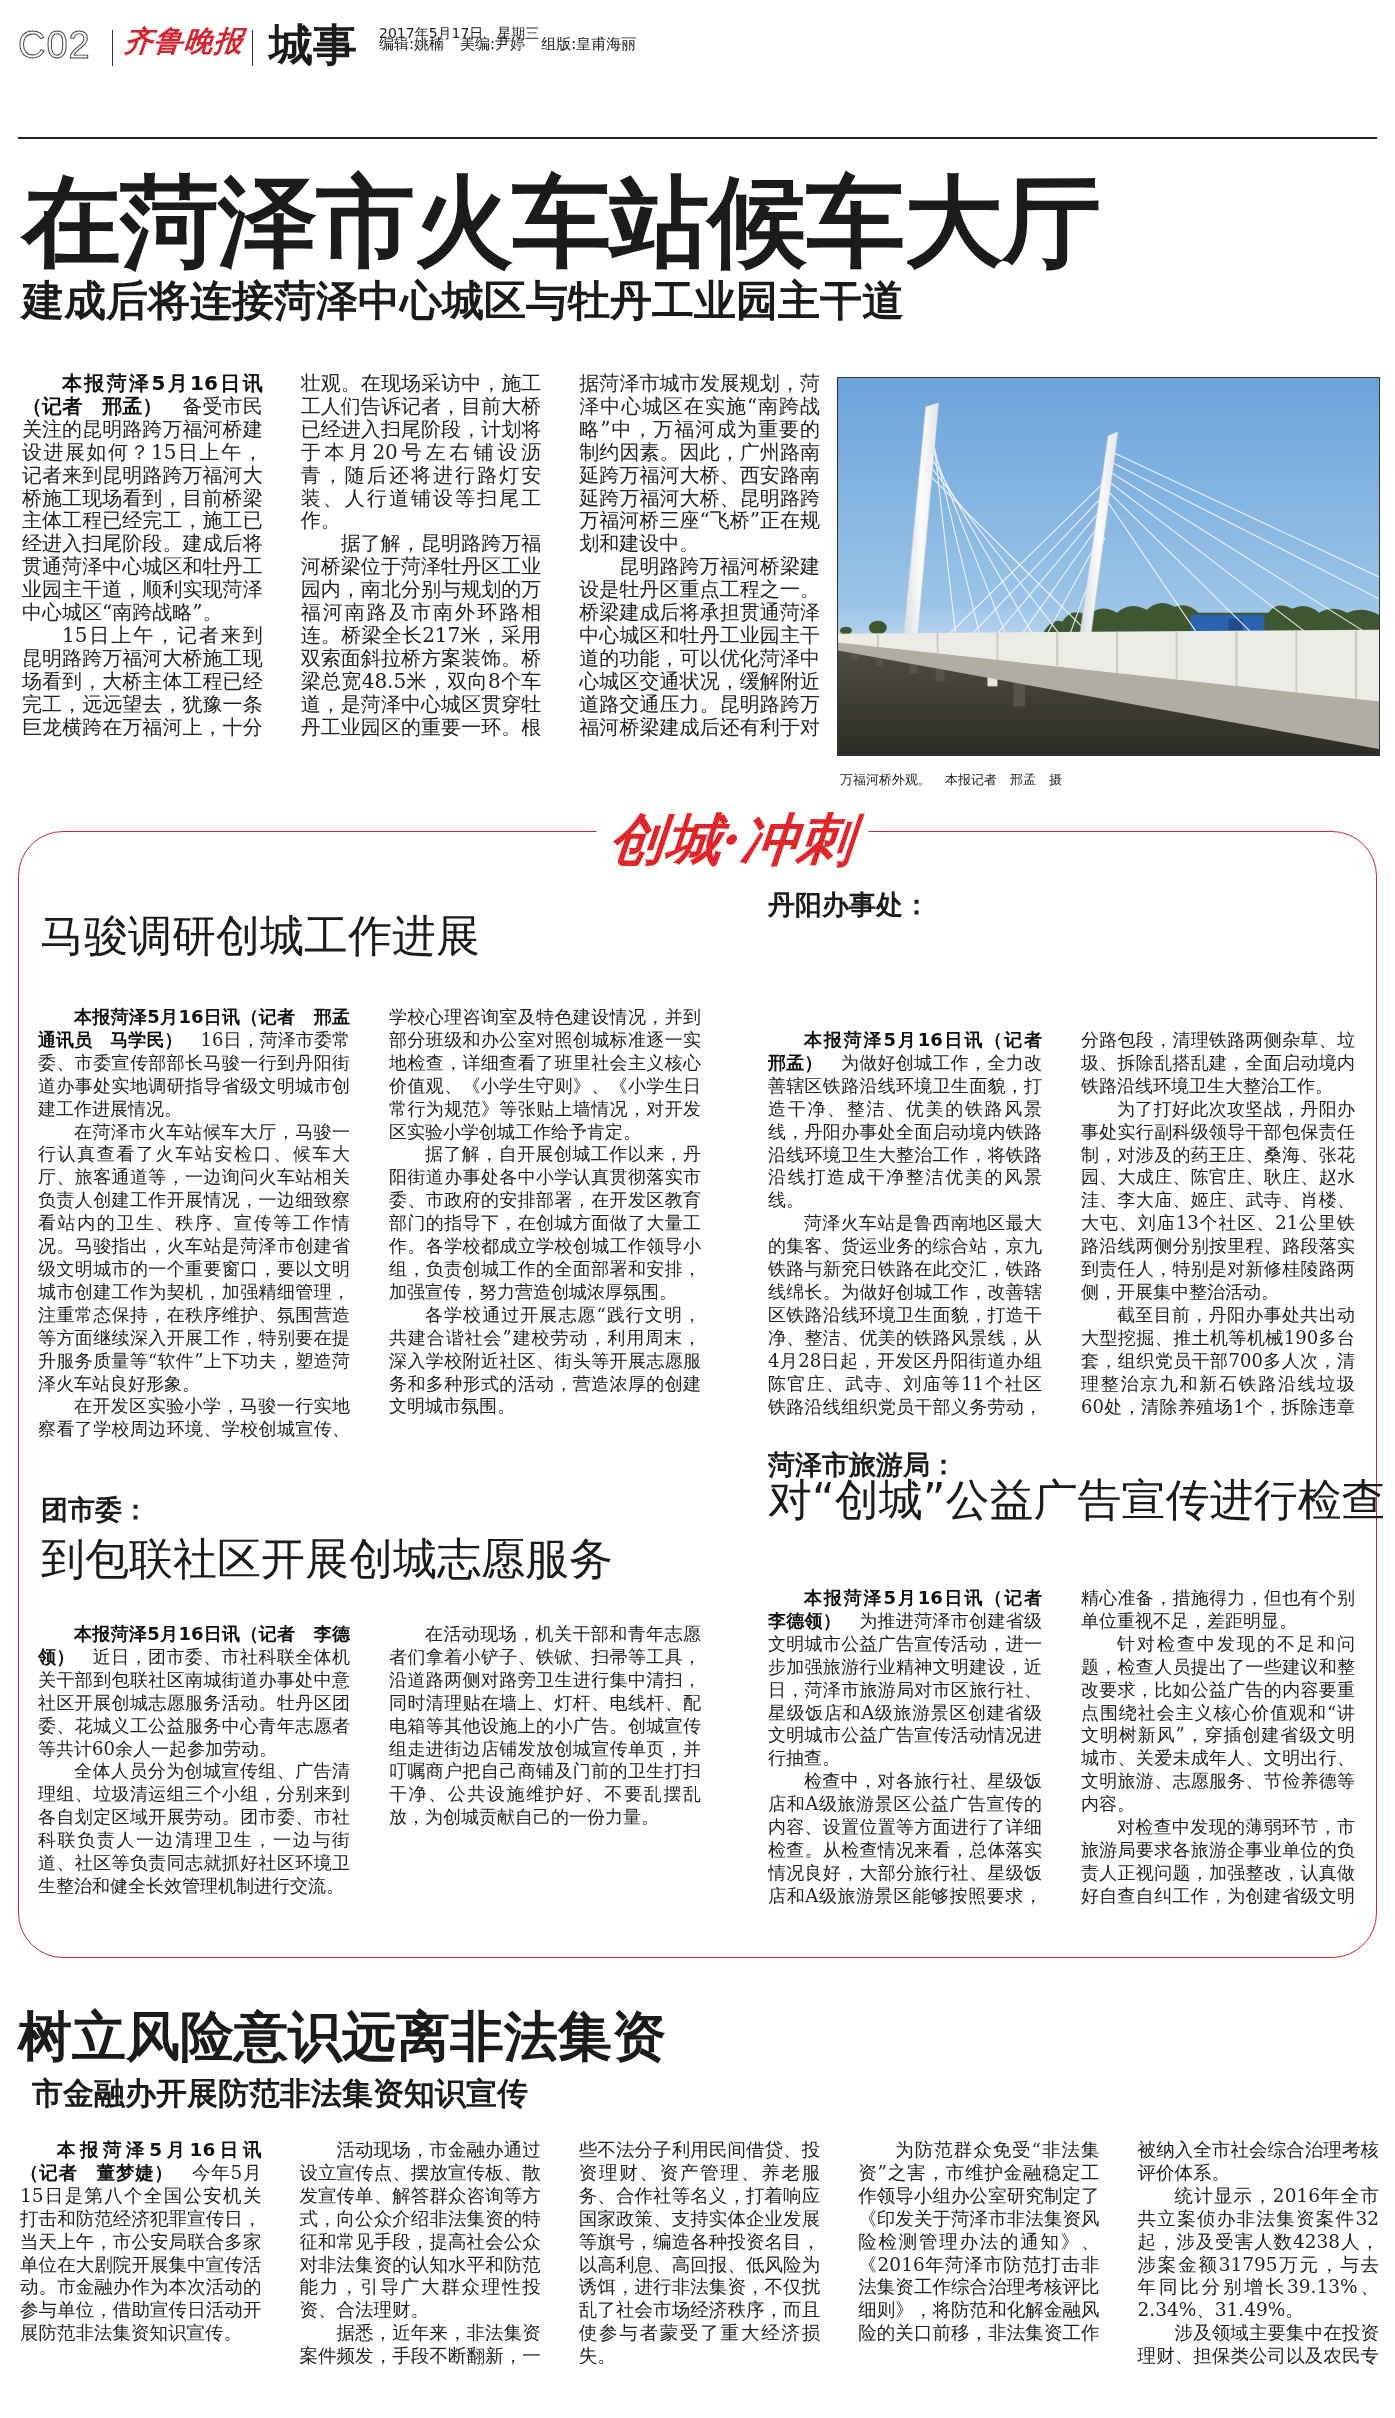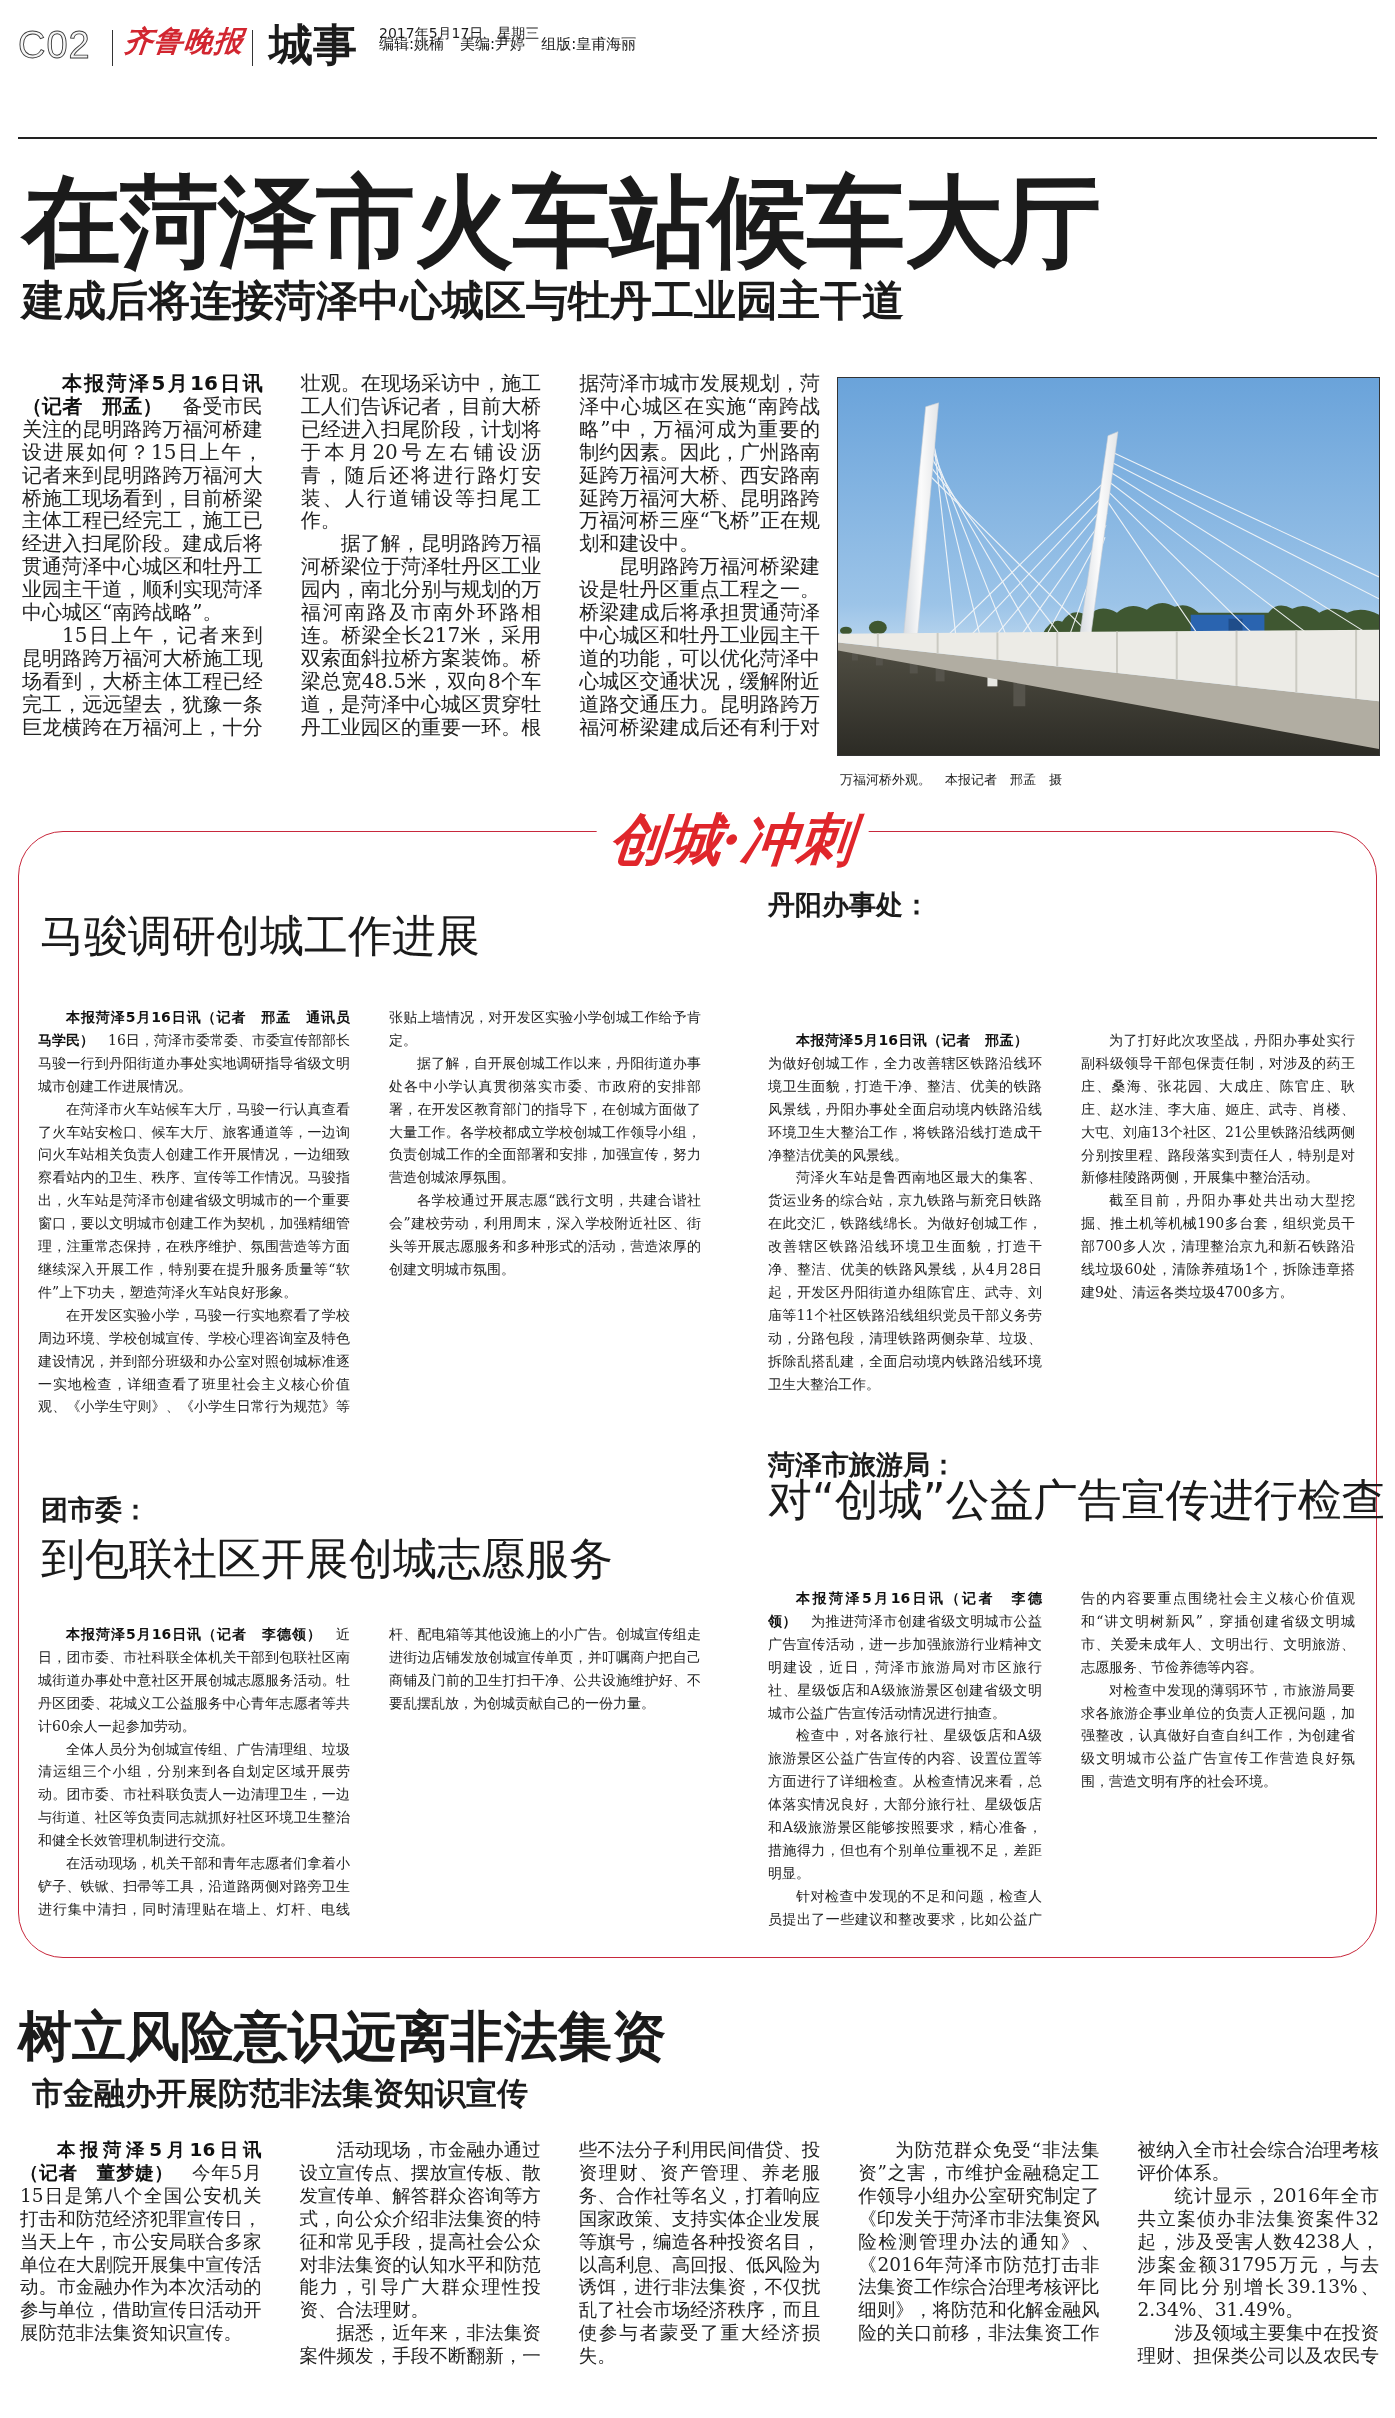--- a/index.html
+++ b/index.html
@@ -28,21 +28,21 @@
   #head-rule{left:18px;top:137px;width:1359px;height:2px;background:#222;}
 
   
   .hl{line-height:1;white-space:nowrap;font-family:"DejaVu Sans",sans-serif;}
   #lead-title{left:22px;top:172px;font-size:99px;font-weight:bold;letter-spacing:-1px;}
   #lead-sub{left:22px;top:280px;font-size:42px;font-weight:bold;}
   .kicker{font-size:27px;font-weight:bold;line-height:1;white-space:nowrap;font-family:"DejaVu Sans",sans-serif;}
   .sec-hl{font-size:44px;font-weight:normal;line-height:1;white-space:nowrap;font-family:"DejaVu Sans",sans-serif;}
 
   
-  .body{position:absolute;font-size:14px;line-height:22.9px;text-align:justify;column-fill:auto;overflow:hidden;
+  .body{position:absolute;font-size:18px;line-height:22.9px;text-align:justify;column-fill:auto;overflow:hidden;
         font-family:"DejaVu Serif",serif;color:#222;font-feature-settings:"halt" 1;}
   .body p{margin:0;text-indent:2em;}
   .body b{font-family:"DejaVu Sans",sans-serif;font-weight:bold;margin-right:1em;color:#111;}
   .c2{column-count:2;column-gap:39px;}
   .c3{column-count:3;column-gap:38px;}
   .c5{column-count:5;column-gap:38px;}
 
   #lead-body{left:22px;top:372px;width:798px;height:368px;font-size:20px;}
   #lead-photo{left:837px;top:377px;width:543px;height:379px;border:1px solid #333;box-sizing:border-box;}
   #lead-caption{left:840px;top:770px;font-size:13px;line-height:20px;white-space:nowrap;font-family:"DejaVu Sans",sans-serif;}

